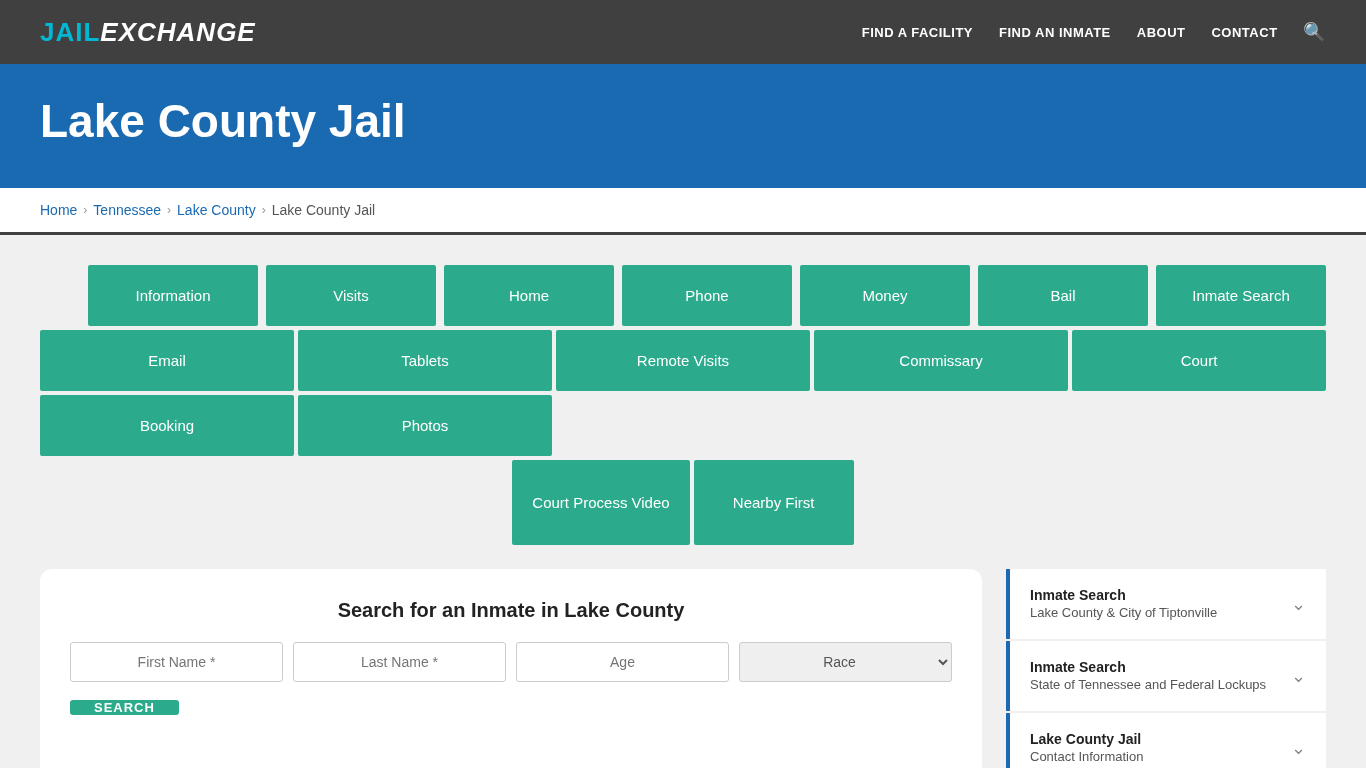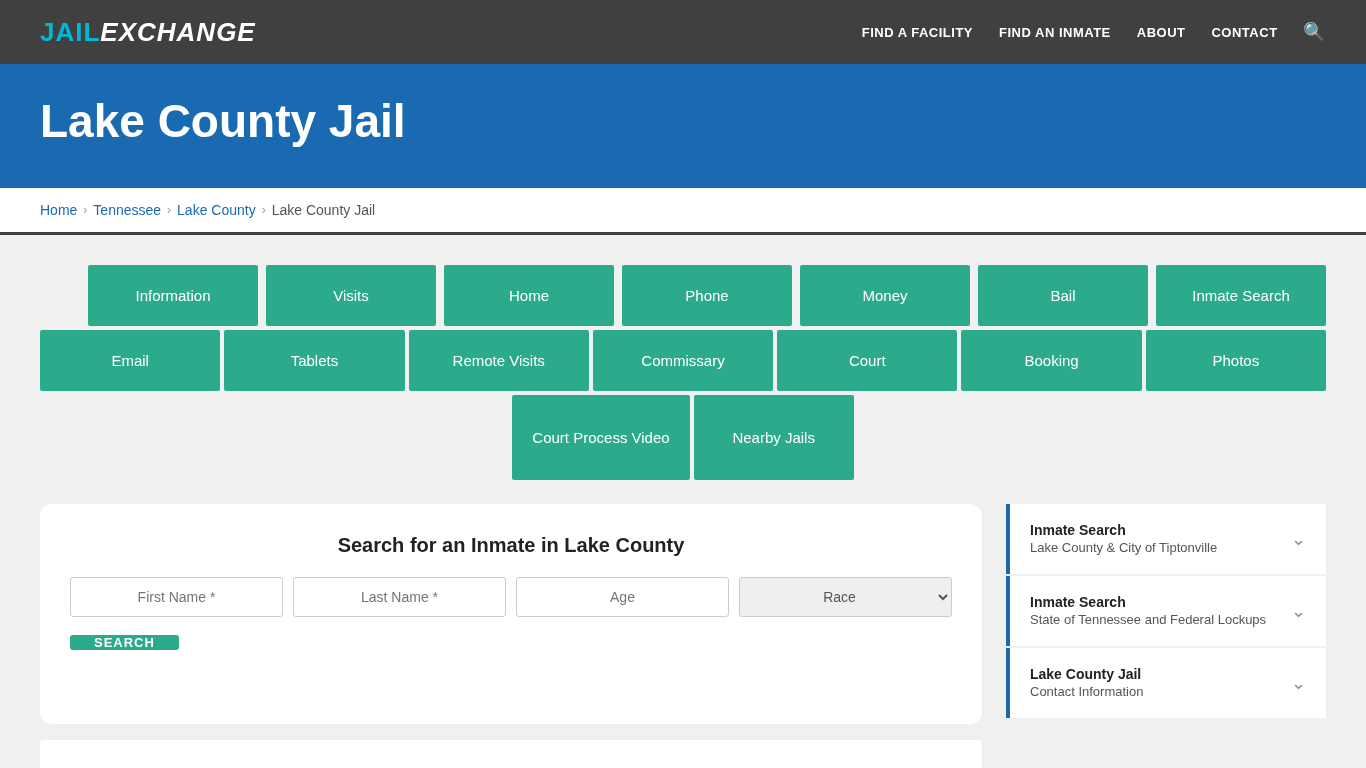--- a/index.html
+++ b/index.html
@@ -78,21 +78,21 @@
     
     .button-grid {
       display: grid;
       grid-template-columns: repeat(7, 1fr);
       gap: 8px;
       margin-bottom: 4px;
       padding-left: 48px;
     }
     .button-row2 {
       display: grid;
-      grid-template-columns: repeat(7, 1fr);
+      grid-template-columns: repeat(5, 1fr);
       gap: 4px;
       margin-bottom: 4px;
     }
     .button-row3 {
       display: flex;
       justify-content: center;
       gap: 4px;
       margin-bottom: 24px;
     }
     .grid-btn {
@@ -250,21 +250,21 @@
     <button class="grid-btn">Tablets</button>
     <button class="grid-btn">Remote Visits</button>
     <button class="grid-btn">Commissary</button>
     <button class="grid-btn">Court</button>
     <button class="grid-btn">Booking</button>
     <button class="grid-btn">Photos</button>
   </div>
 
   <div class="button-row3">
     <button class="grid-btn">Court Process Video</button>
-    <button class="grid-btn">Nearby Jails</button>
+    <button class="grid-btn">Nearby First</button>
   </div>
 
   <div class="lower-section">
 
     <div style="flex:1; display:flex; flex-direction:column; gap:16px;">
       <div class="search-card">
         <h2>Search for an Inmate in Lake County</h2>
         <div class="search-fields">
           <input type="text" placeholder="First Name *" style="">
           <input type="text" placeholder="Last Name *" style="">

